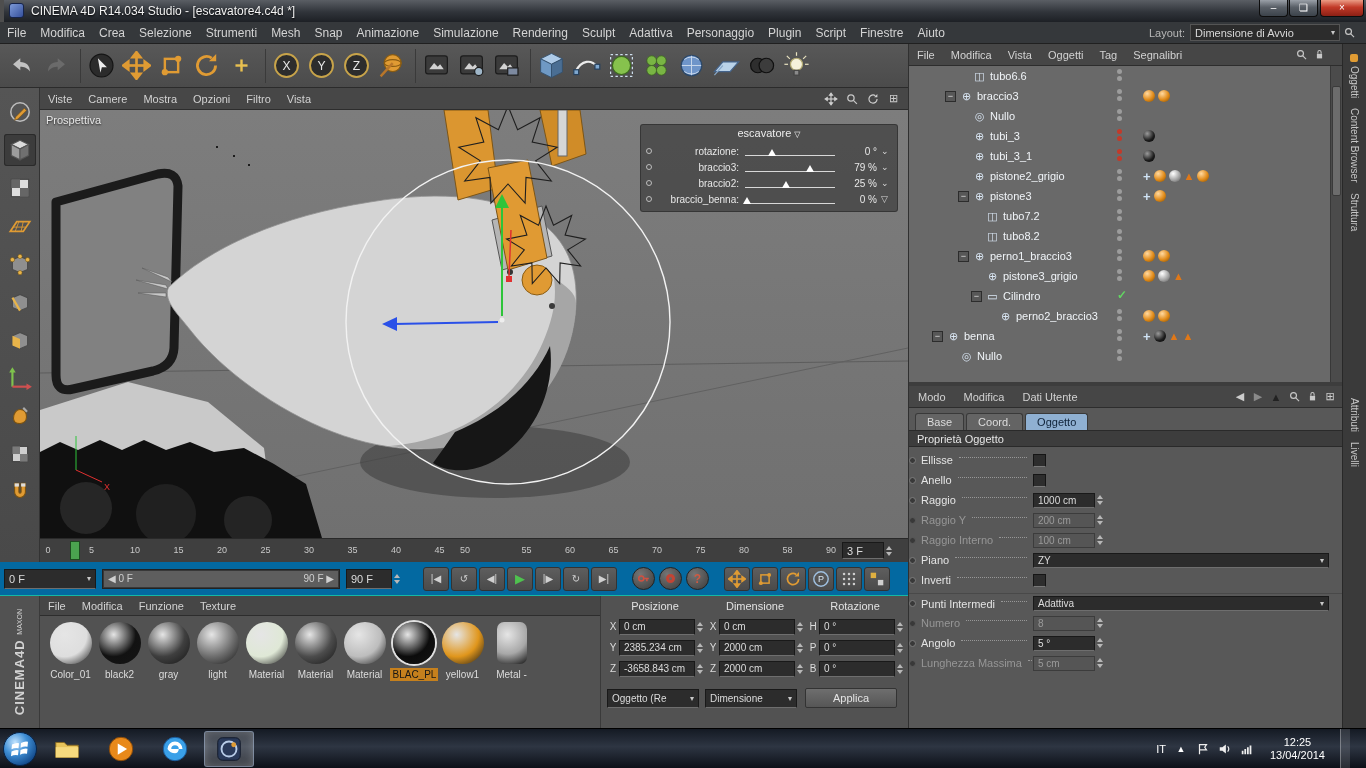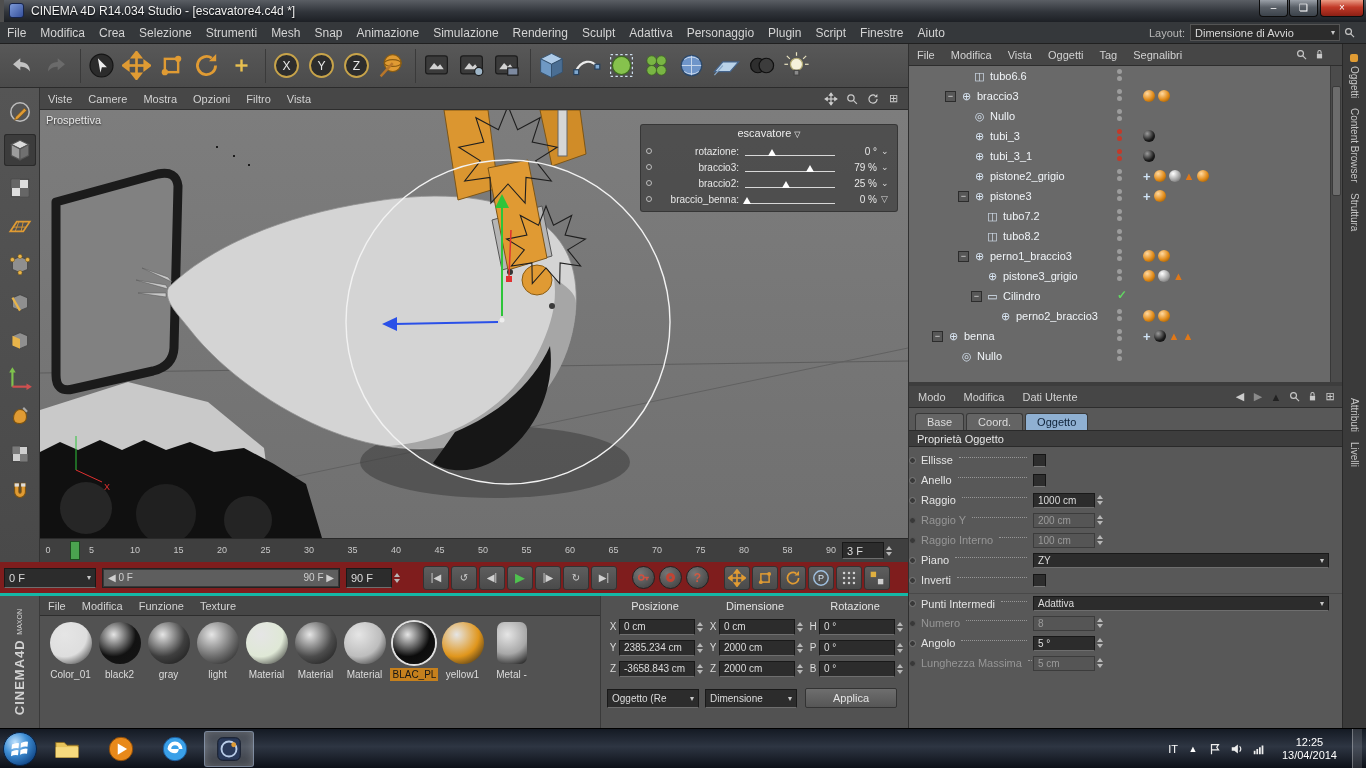--- a/index.html
+++ b/index.html
@@ -64,21 +64,21 @@
 
   .input{background:#2c2c2c;border:1px solid #191919;border-bottom-color:#6e6e6e;color:#dcdcdc;font-size:11px;padding:0 4px;display:flex;align-items:center;white-space:nowrap;overflow:hidden;}
   .input.dis{background:#555;color:#9a9a9a;border-color:#3c3c3c;}
   .spn{display:inline-flex;flex-direction:column;justify-content:center;margin-left:2px;}
   .spn i{display:block;width:0;height:0;border:3px solid transparent;margin:1px 0;}
   .spn i.u{border-bottom:4px solid #b8b8b8;}
   .spn i.d{border-top:4px solid #b8b8b8;}
   .caret{font-size:8px;color:#c8c8c8;margin-left:auto;padding-left:4px;}
 
   
-  #transport{position:absolute;left:0;top:562px;width:908px;height:34px;background:#7f1d1d;border-bottom:3px solid #14b8a6;display:flex;align-items:center;}
+  #transport{position:absolute;left:0;top:562px;width:908px;height:34px;background:#0369a1;border-bottom:1px solid #14b8a6;display:flex;align-items:center;}
   #frame-start-box{width:92px;height:20px;margin-left:4px;}
   #range-slider{position:relative;width:238px;height:20px;margin-left:6px;background:#383838;border:1px solid #222;}
   #range-bar{position:absolute;inset:1px;background:#5e5e5e;display:flex;align-items:center;justify-content:space-between;font-size:10px;color:#cfcfcf;padding:0 4px;}
   #frame-end-box{width:64px;height:20px;margin-left:6px;display:flex;align-items:center;}
   #transport-buttons,#record-buttons,#toggle-buttons{display:flex;align-items:center;margin-left:12px;}
   .t-btn{width:26px;height:24px;margin:0 1px;background:linear-gradient(#5e5e5e,#4a4a4a);border:1px solid #333;border-radius:3px;color:#d0d0d0;font-size:10px;display:flex;align-items:center;justify-content:center;}
   .t-btn.play{color:#4fc24f;font-size:13px;}
   .t-btn.tog svg{width:18px;height:18px;}
   .rec-btn{width:23px;height:23px;margin:0 2px;border-radius:50%;background:radial-gradient(circle at 35% 30%,#757575,#3c3c3c);border:1px solid #222;display:flex;align-items:center;justify-content:center;}
   .rec-btn svg{width:15px;height:15px;}
@@ -167,21 +167,21 @@
   #side-bottom{position:absolute;left:0;top:344px;}
 
   
   #taskbar{position:absolute;left:0;top:728px;width:1366px;height:40px;background:linear-gradient(rgba(18,24,34,.97),rgba(44,52,66,.94) 45%,rgba(10,14,22,.97));border-top:1px solid #000;display:flex;align-items:center;}
   #taskbar-apps{display:flex;align-items:center;height:40px;}
   .orb{width:40px;height:40px;display:flex;align-items:center;justify-content:center;}
   .orb svg{width:36px;height:36px;}
   .tb-app{width:50px;height:36px;margin:0 2px;border-radius:3px;display:flex;align-items:center;justify-content:center;}
   .tb-app svg{width:30px;height:30px;}
   .tb-app.active{background:rgba(255,255,255,.18);border:1px solid rgba(180,200,230,.5);box-shadow:inset 0 0 8px rgba(255,255,255,.25);}
-  #tray{margin-left:auto;display:flex;align-items:center;gap:7px;padding-right:4px;}
+  #tray{margin-left:auto;display:flex;align-items:center;gap:7px;padding-right:16px;}
   #tray-lang{color:#fff;font-size:11px;}
   .tray-ic{display:flex;align-items:center;justify-content:center;width:16px;height:16px;}
   .tray-ic svg{width:14px;height:14px;}
   #clock{text-align:center;color:#fff;font-size:11px;line-height:13px;padding:0 8px;}
   #show-desktop{width:10px;height:40px;background:rgba(255,255,255,.12);border-left:1px solid rgba(255,255,255,.3);}
 </style>
 </head>
 <body>
 
 <div id="app">
@@ -621,21 +621,21 @@
           <span class="tick" style="left: 8px;">0</span>
           <span class="tick" style="left: 51.5px;">5</span>
           <span class="tick" style="left: 95px;">10</span>
           <span class="tick" style="left: 138.5px;">15</span>
           <span class="tick" style="left: 182px;">20</span>
           <span class="tick" style="left: 225.5px;">25</span>
           <span class="tick" style="left: 269px;">30</span>
           <span class="tick" style="left: 312.5px;">35</span>
           <span class="tick" style="left: 356px;">40</span>
           <span class="tick" style="left: 399.5px;">45</span>
-          <span class="tick" style="left: 443px;">50</span>
+          <span class="tick" style="left: 425px;">50</span>
           <span class="tick" style="left: 486.5px;">55</span>
           <span class="tick" style="left: 530px;">60</span>
           <span class="tick" style="left: 573.5px;">65</span>
           <span class="tick" style="left: 617px;">70</span>
           <span class="tick" style="left: 660.5px;">75</span>
           <span class="tick" style="left: 704px;">80</span>
           <span class="tick" style="left: 747.5px;">58</span>
           <span class="tick" style="left: 791px;">90</span>
         </div>
       <div id="timeline-playhead" style="left: 30.1px;"></div>

